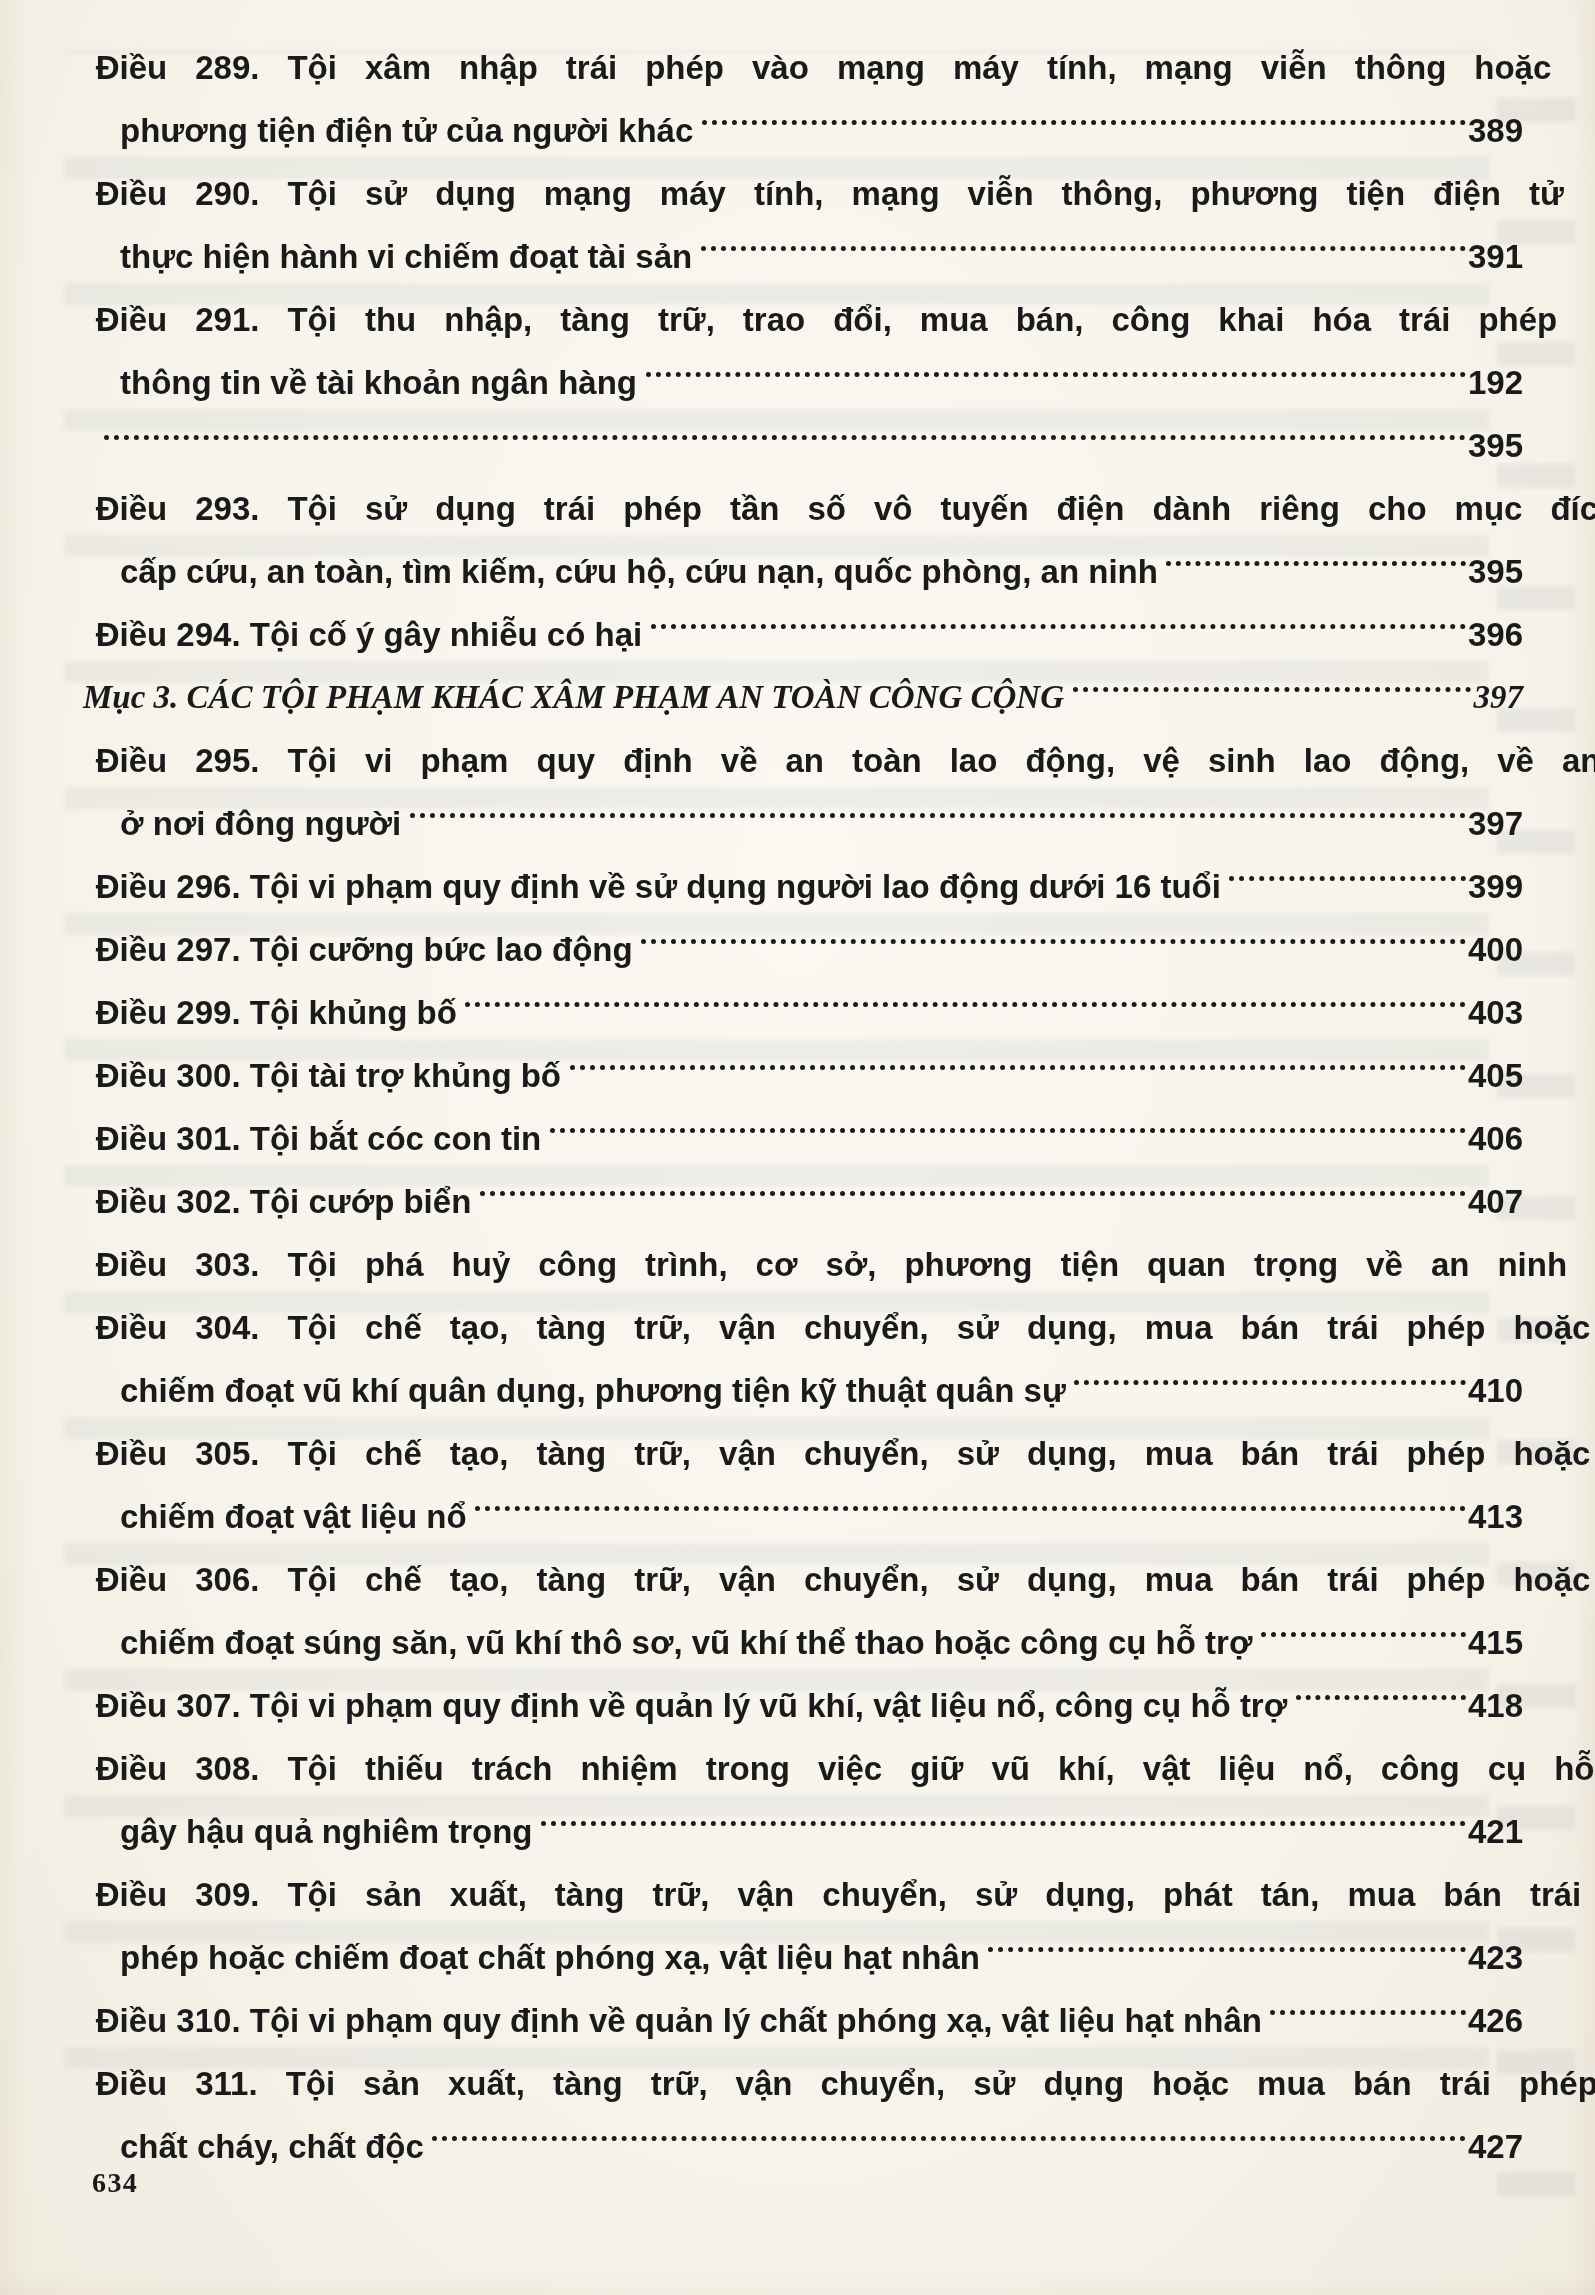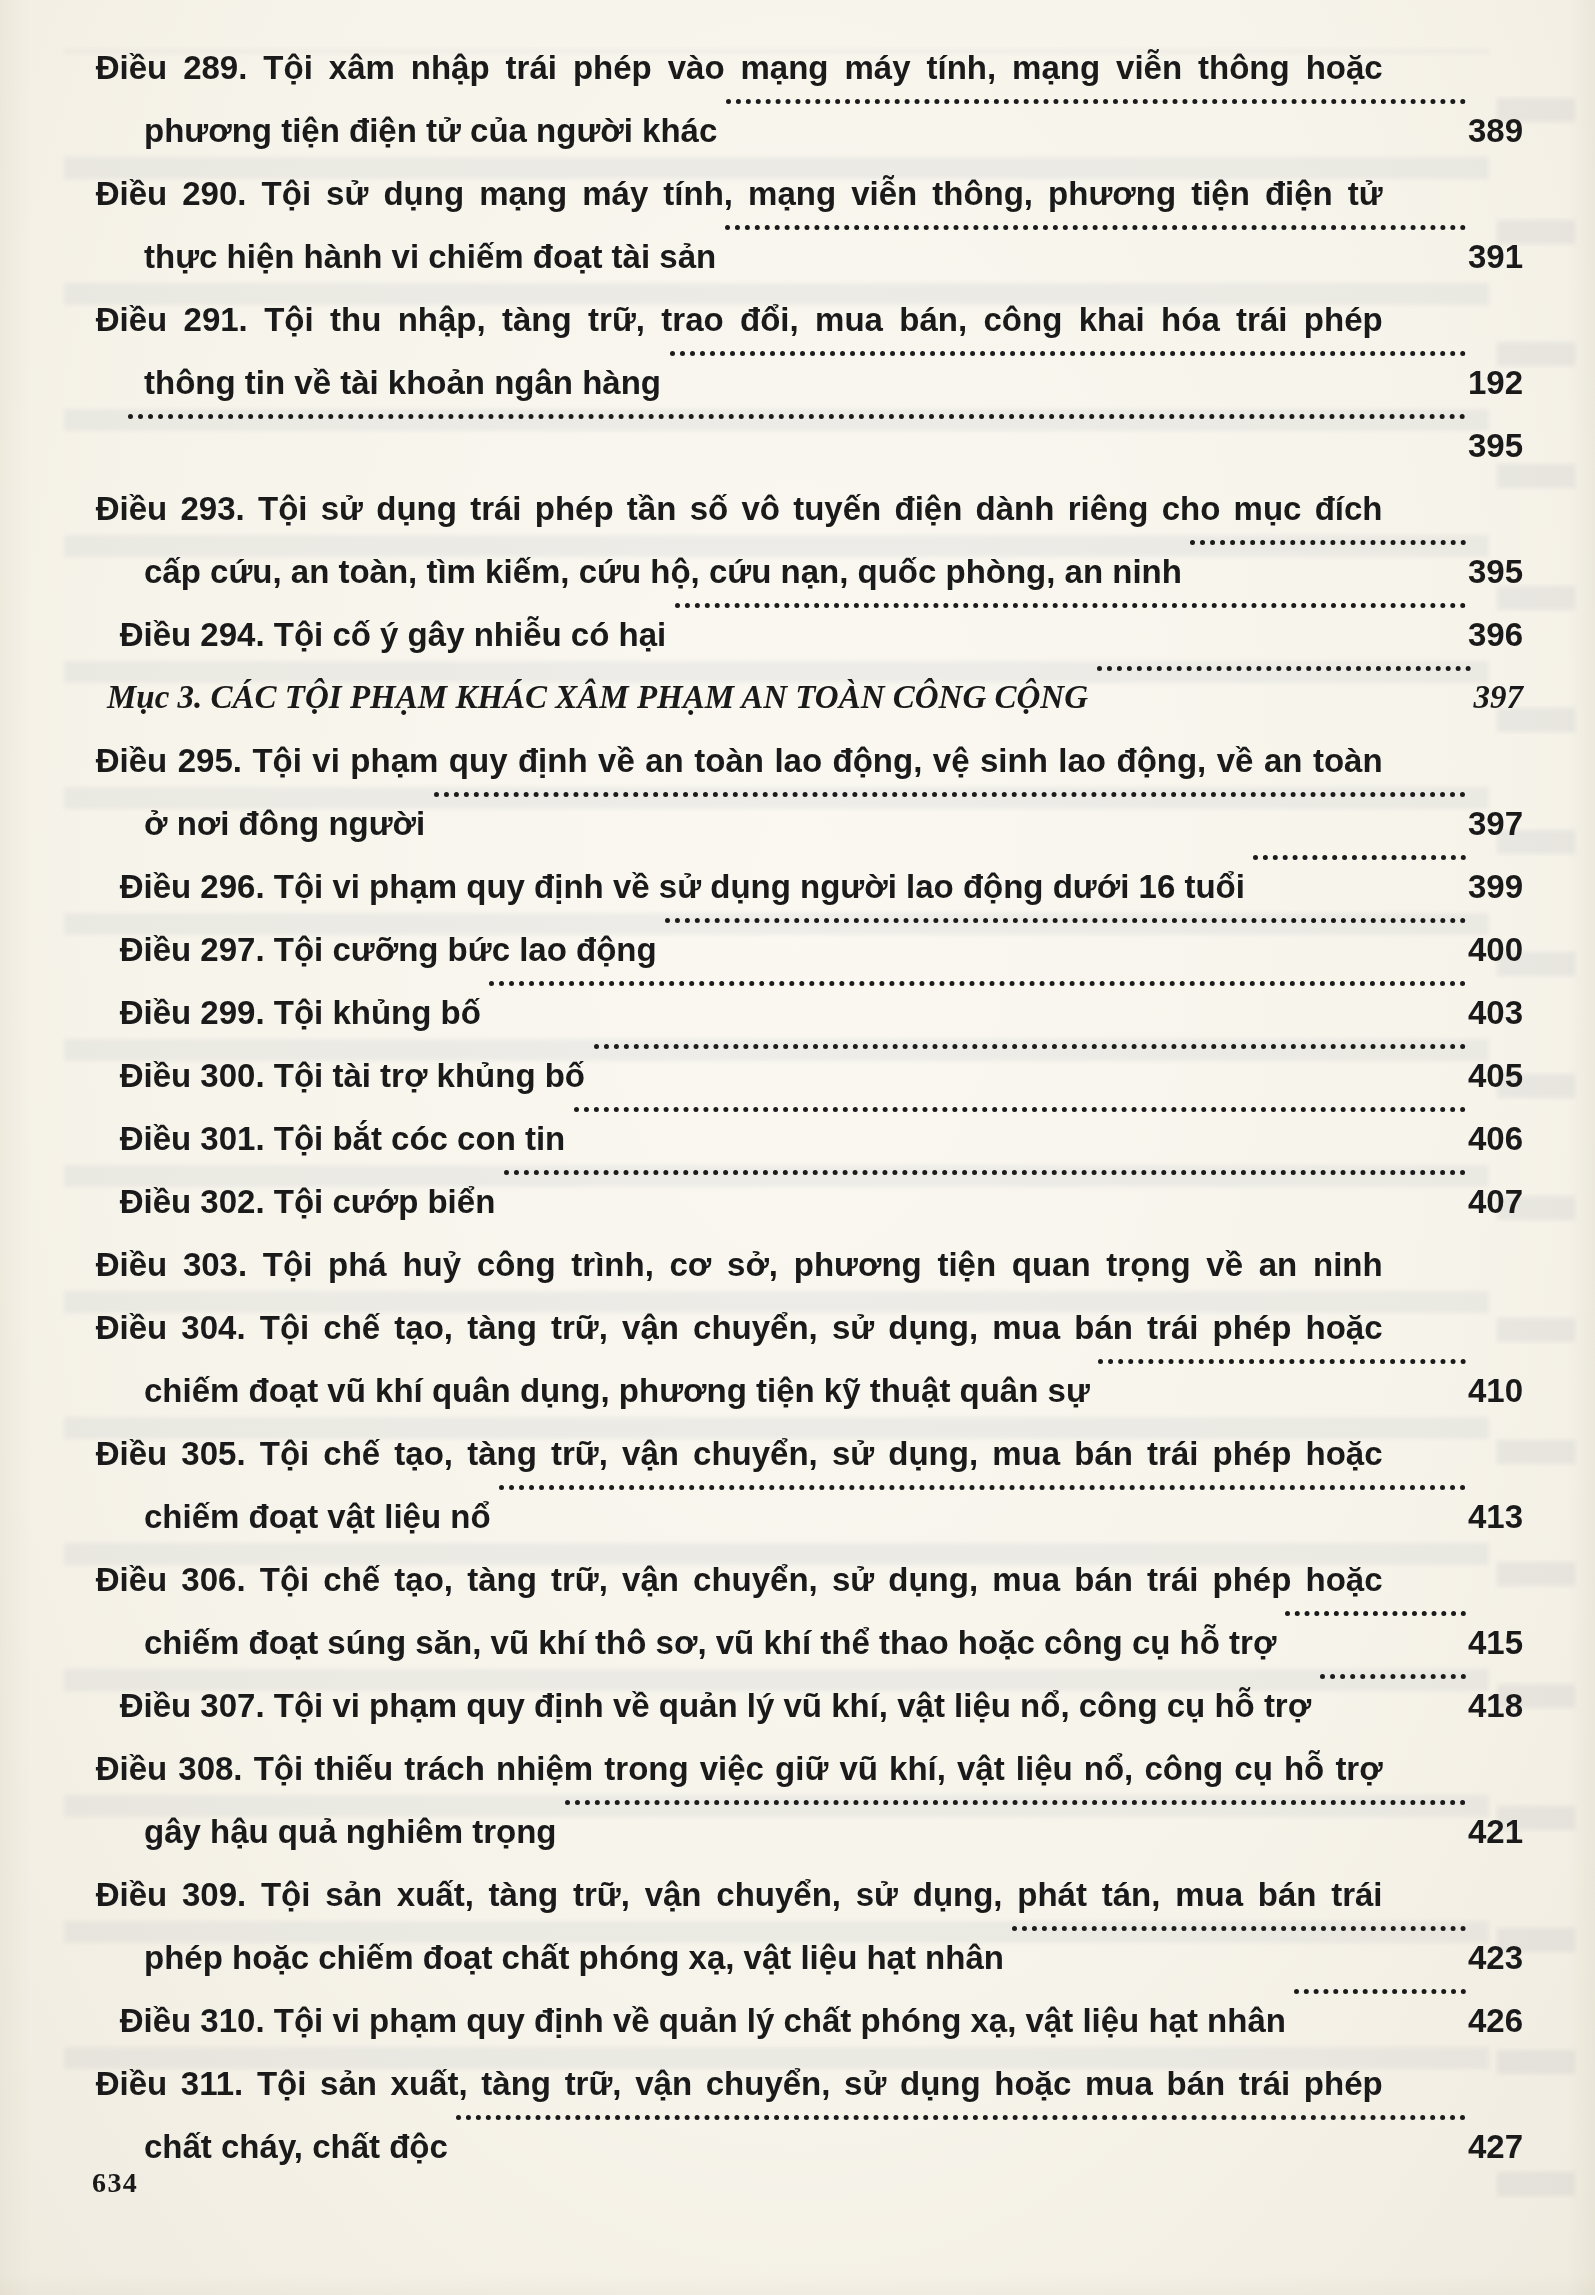--- a/index.html
+++ b/index.html
@@ -28,23 +28,23 @@
       rgba(128,138,154,0.11) 0 24px,
       transparent 24px 122px);
     filter:blur(2.1px);
   }
   .content{position:absolute;left:83px;top:36px;width:1440px;}
   .entry{font-weight:700;font-size:33px;line-height:63px;}
   .entry.section{font-style:italic;font-family:Liberation Serif, serif;}
   
   .jline{
     display:flex;justify-content:space-between;align-items:baseline;
-    height:63px;width:1287px;padding-left:12.7px;white-space:nowrap;
-  }
-  .lastline{display:flex;align-items:flex-start;height:63px;padding-left:12.7px;margin-left:24px;}
+    height:63px;width:1287px;padding-left:12.7px;white-space:nowrap;gap:28px;
+  }
+  .lastline{display:flex;align-items:center;height:63px;padding-left:12.7px;}
   .lastline.cont{padding-left:37px;}
   .entry.section .lastline{padding-left:0;}
   .txt{white-space:nowrap;}
   .dots{
     flex:1 1 auto;min-width:20px;
     border-bottom:5px dotted #1b1b1b;
     margin:0 2.1px 17px 8.5px;
   }
   .pg{white-space:nowrap;}
   .folio{

